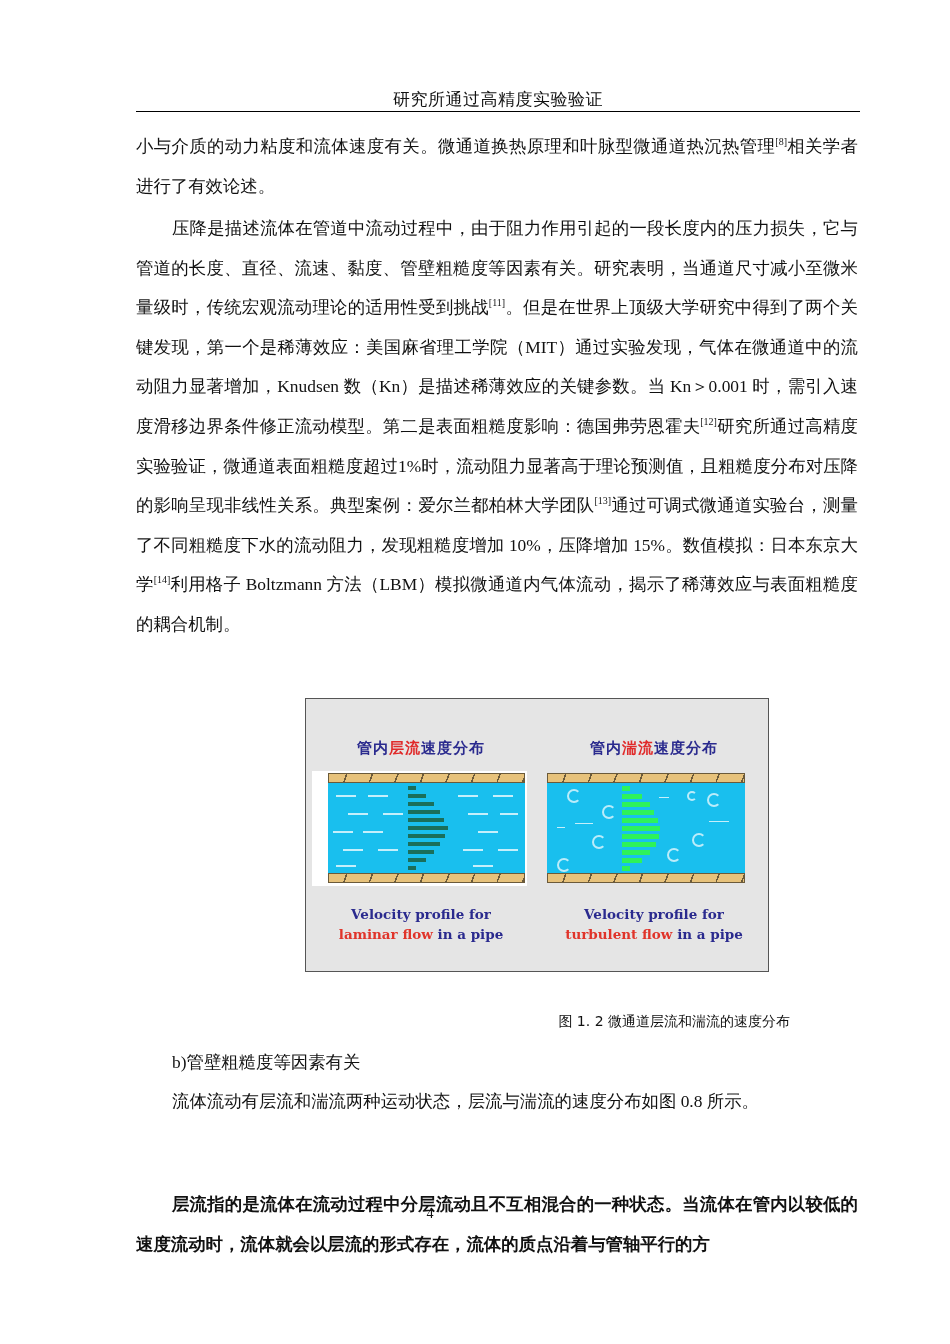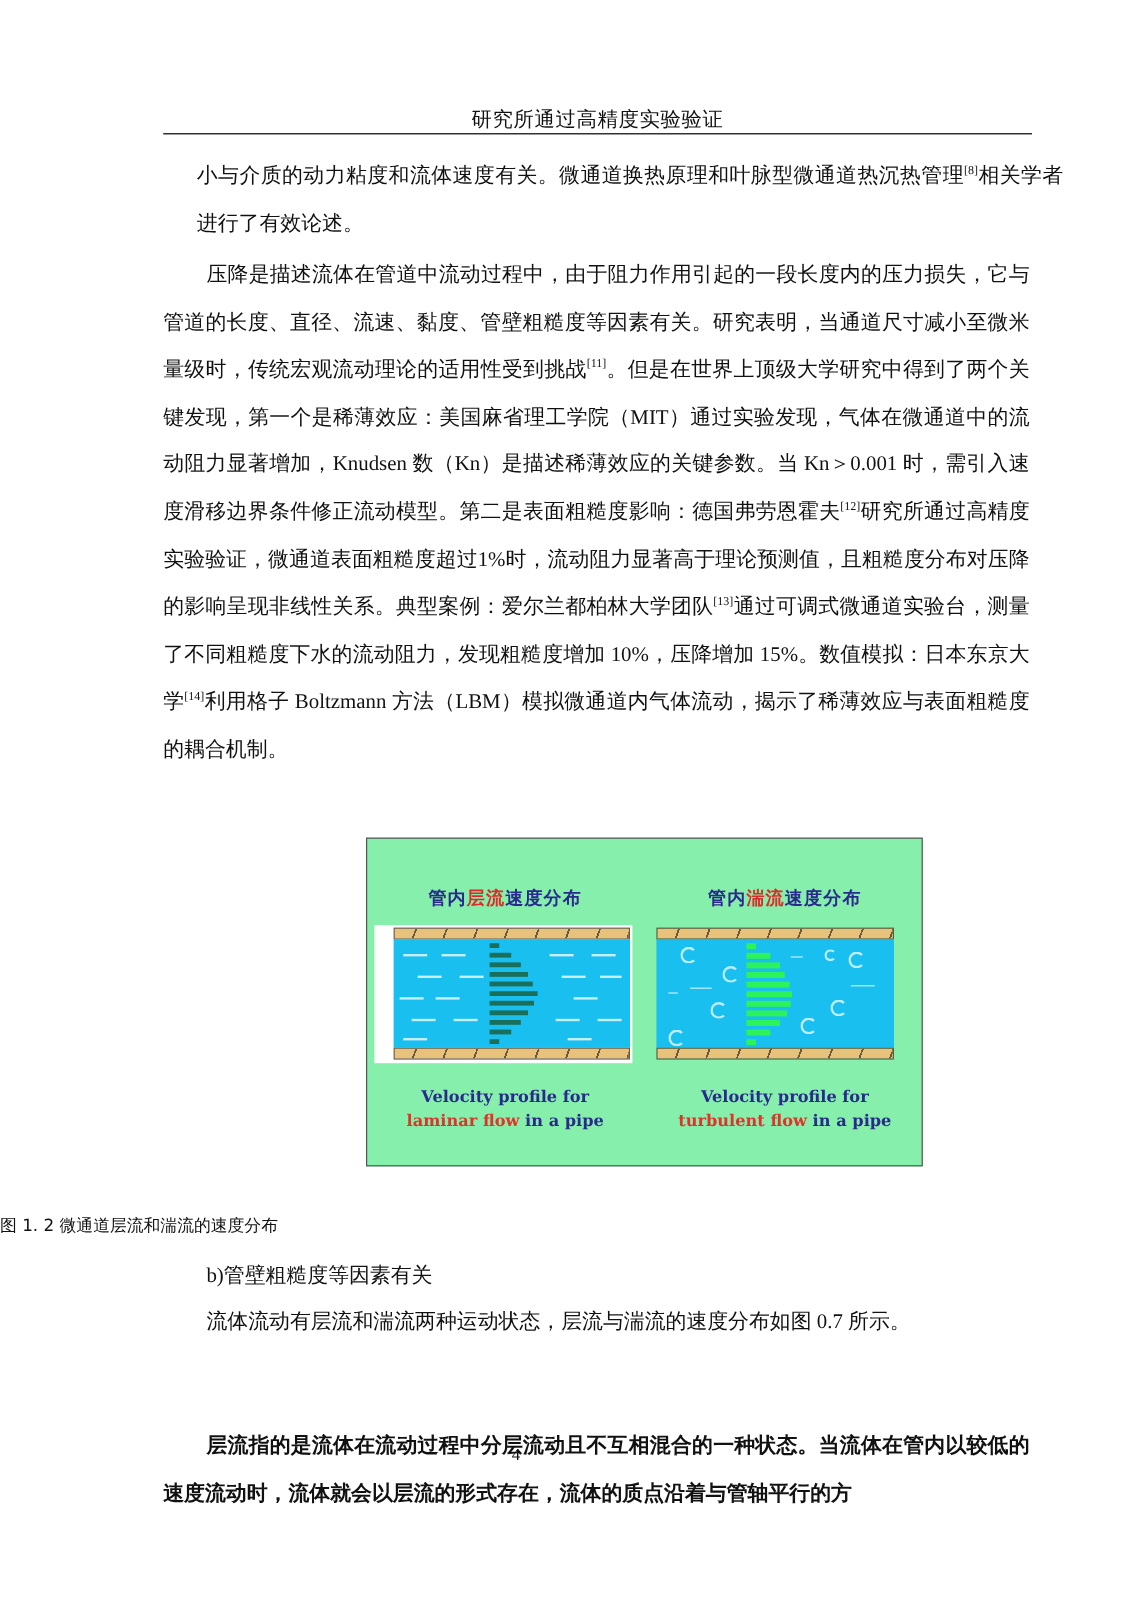--- a/index.html
+++ b/index.html
@@ -1,39 +1,39 @@
 <!DOCTYPE html>
 <html><head>
 <meta charset="utf-8">
 <style>
   html, body { margin:0; padding:0; background:#ffffff; }
   body { width:950px; height:1344px; position:relative; font-family:"Liberation Serif","DejaVu Serif",serif; color:#111; overflow:hidden; }
   .header { position:absolute; left:136px; top:88px; width:724px; height:24px; text-align:center; font-size:17px; letter-spacing:0.5px; }
   .header-rule { position:absolute; left:136px; top:111px; width:724px; height:0; border-top:1.3px solid #000; }
   .body-text { position:absolute; left:136px; width:722px; font-size:17.4px; line-height:39.6px; text-align:justify; }
-  .p1 { top:127px;margin-left:28px; }
+  .p1 { top:127px; }
   .p2 { top:209px; text-indent:36px; }
   .sup { font-size:10px; vertical-align:super; line-height:0; }
-  .figure { position:absolute; left:305px; top:698px; width:464px; height:274px; border:1.5px solid #555; background:#86efac; box-sizing:border-box; }
+  .figure { position:absolute; left:305px; top:698px; width:464px; height:274px; border:1.5px solid #555; background:#e5e5e5; box-sizing:border-box; }
   .panel { position:absolute; top:0; width:230px; height:272px; }
   .panel.left { left:0; } .panel.right { left:233px; }
   .panel-title { position:absolute; top:40px; left:0; width:100%; text-align:center; font-family:"DejaVu Serif",serif; font-weight:bold; font-size:15px; color:#2a2a8e; letter-spacing:1px; }
   .panel-title .hl { color:#e02a2a; }
   .pipe-bg { position:absolute; top:72px; left:6px; width:215px; height:115px; background:#ffffff; }
   .pipe { position:absolute; top:74px; left:13px; width:202px; height:110px; }
   .wall { position:absolute; left:0; width:100%; height:10px; background:repeating-linear-gradient(110deg,#e7c27b 0 16px,#6b5a3a 16px 17.5px,#e7c27b 17.5px 24px); border:1px solid #6b5a3a; box-sizing:border-box; }
   .wall.top { top:0; } .wall.bottom { bottom:0; }
   .fluid { position:absolute; top:10px; bottom:10px; left:0; width:100%; background:#19bfee; }
   .dash { position:absolute; height:2px; background:rgba(255,255,255,0.75); }
   .arrow-bar { position:absolute; height:4px; background:#1a6f5b; }
   .arrow-bar.turb { background:#2ef25a; height:5px; }
   .swirl { position:absolute; width:10px; height:10px; border:2px solid rgba(255,255,255,0.7); border-radius:50%; border-right-color:transparent; }
   .panel-caption { position:absolute; top:205px; width:100%; text-align:center; font-family:"DejaVu Serif",serif; font-weight:bold; font-size:13.5px; line-height:20px; color:#2a2a8e; }
   .panel-caption .hl { color:#e0342a; }
-  .fig-caption { position:absolute; top:1013px; left:0; width:790px; text-align:left; font-family:"DejaVu Sans",sans-serif; font-size:14px; color:#111; }
+  .fig-caption { position:absolute; top:1013px; left:0; width:790px; text-align:right; font-family:"DejaVu Sans",sans-serif; font-size:14px; color:#111; }
   .p3 { top:1043px; left:172px; width:686px; }
   .p4 { top:1082px; left:172px; width:686px; }
   .p5 { top:1185px; text-indent:36px;font-weight:bold; }
   .page-num { position:absolute; top:1206px; left:0; width:860px; text-align:center; font-size:14px; padding-left:0; }
 </style>
 </head>
 <body>
 
 <div class="header">研究所通过高精度实验验证</div>
 <div class="header-rule"></div>
@@ -124,16 +124,16 @@
     <div class="panel-caption">
       <div>Velocity profile for</div>
       <div><span class="hl">turbulent flow</span><span style="white-space:pre"> in a pipe</span></div>
     </div>
   </div>
 </div>
 
 <div class="fig-caption">图 1. 2 微通道层流和湍流的速度分布</div>
 
 <div class="body-text p3">b)管壁粗糙度等因素有关</div>
-<div class="body-text p4">流体流动有层流和湍流两种运动状态，层流与湍流的速度分布如图 0.7 所示。</div>
+<div class="body-text p4">流体流动有层流和湍流两种运动状态，层流与湍流的速度分布如图 0.8 所示。</div>
 <div class="body-text p5">层流指的是流体在流动过程中分层流动且不互相混合的一种状态。当流体在管内以较低的速度流动时，流体就会以层流的形式存在，流体的质点沿着与管轴平行的方</div>
 
 <div class="page-num">4</div>
 
 </body></html>

